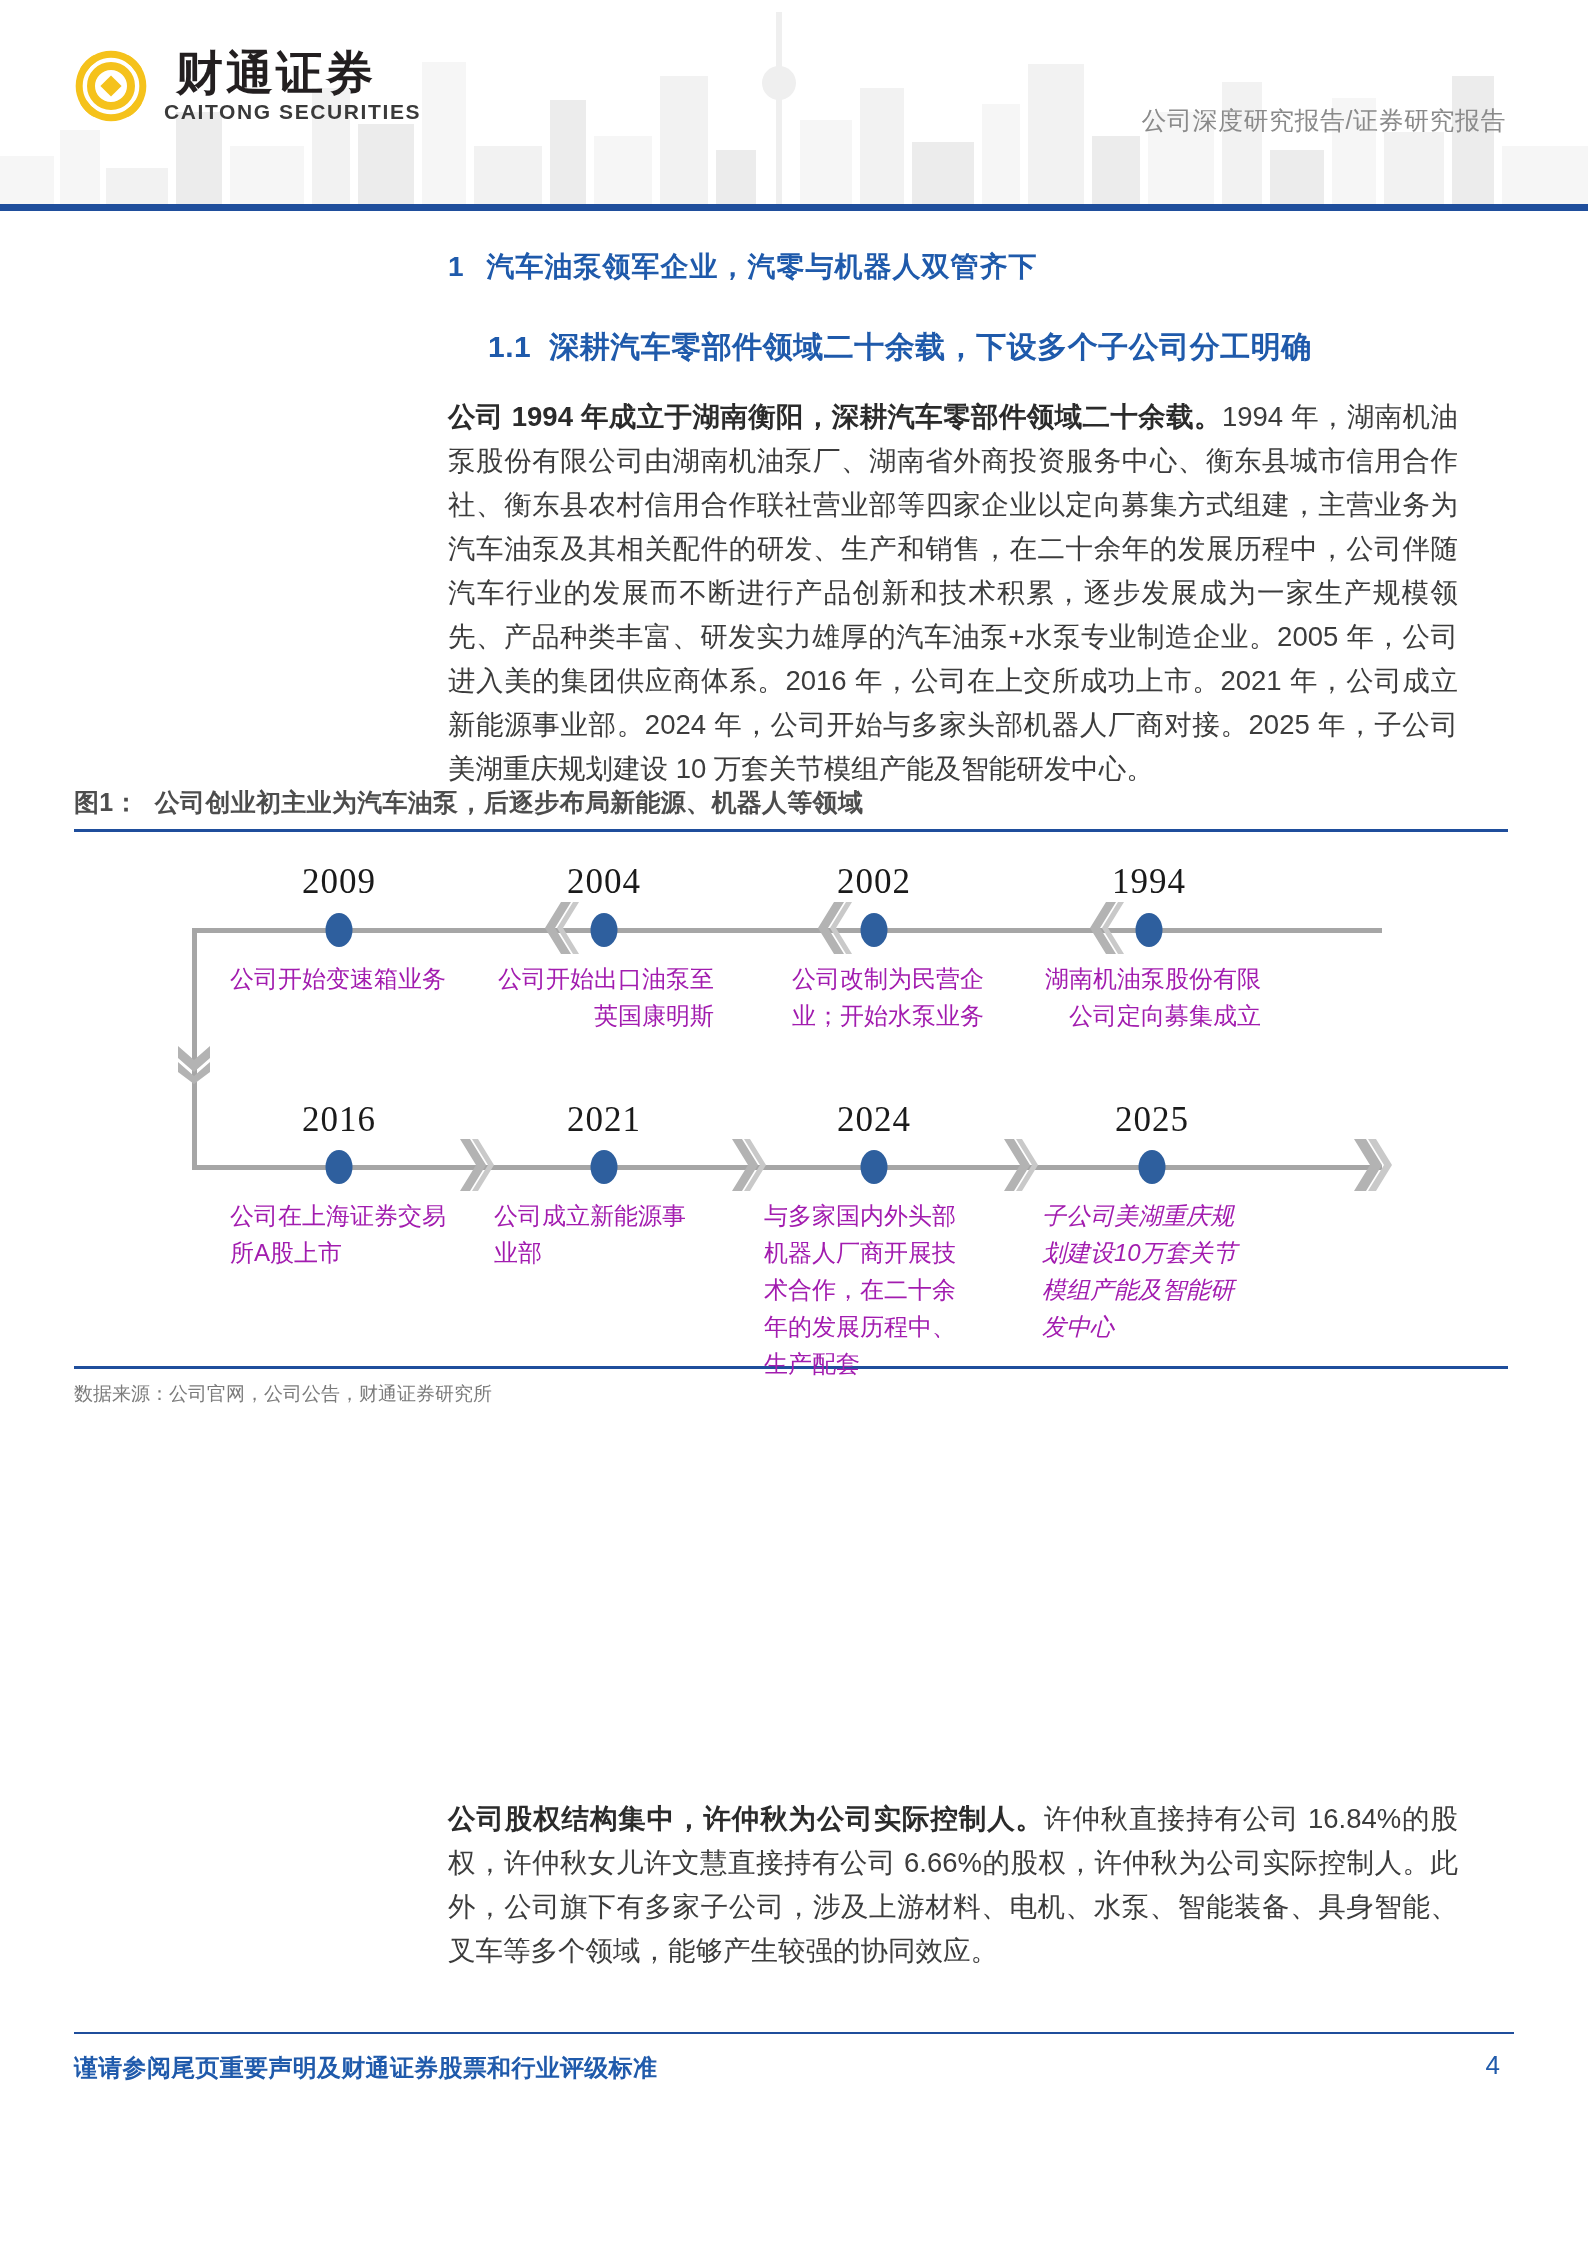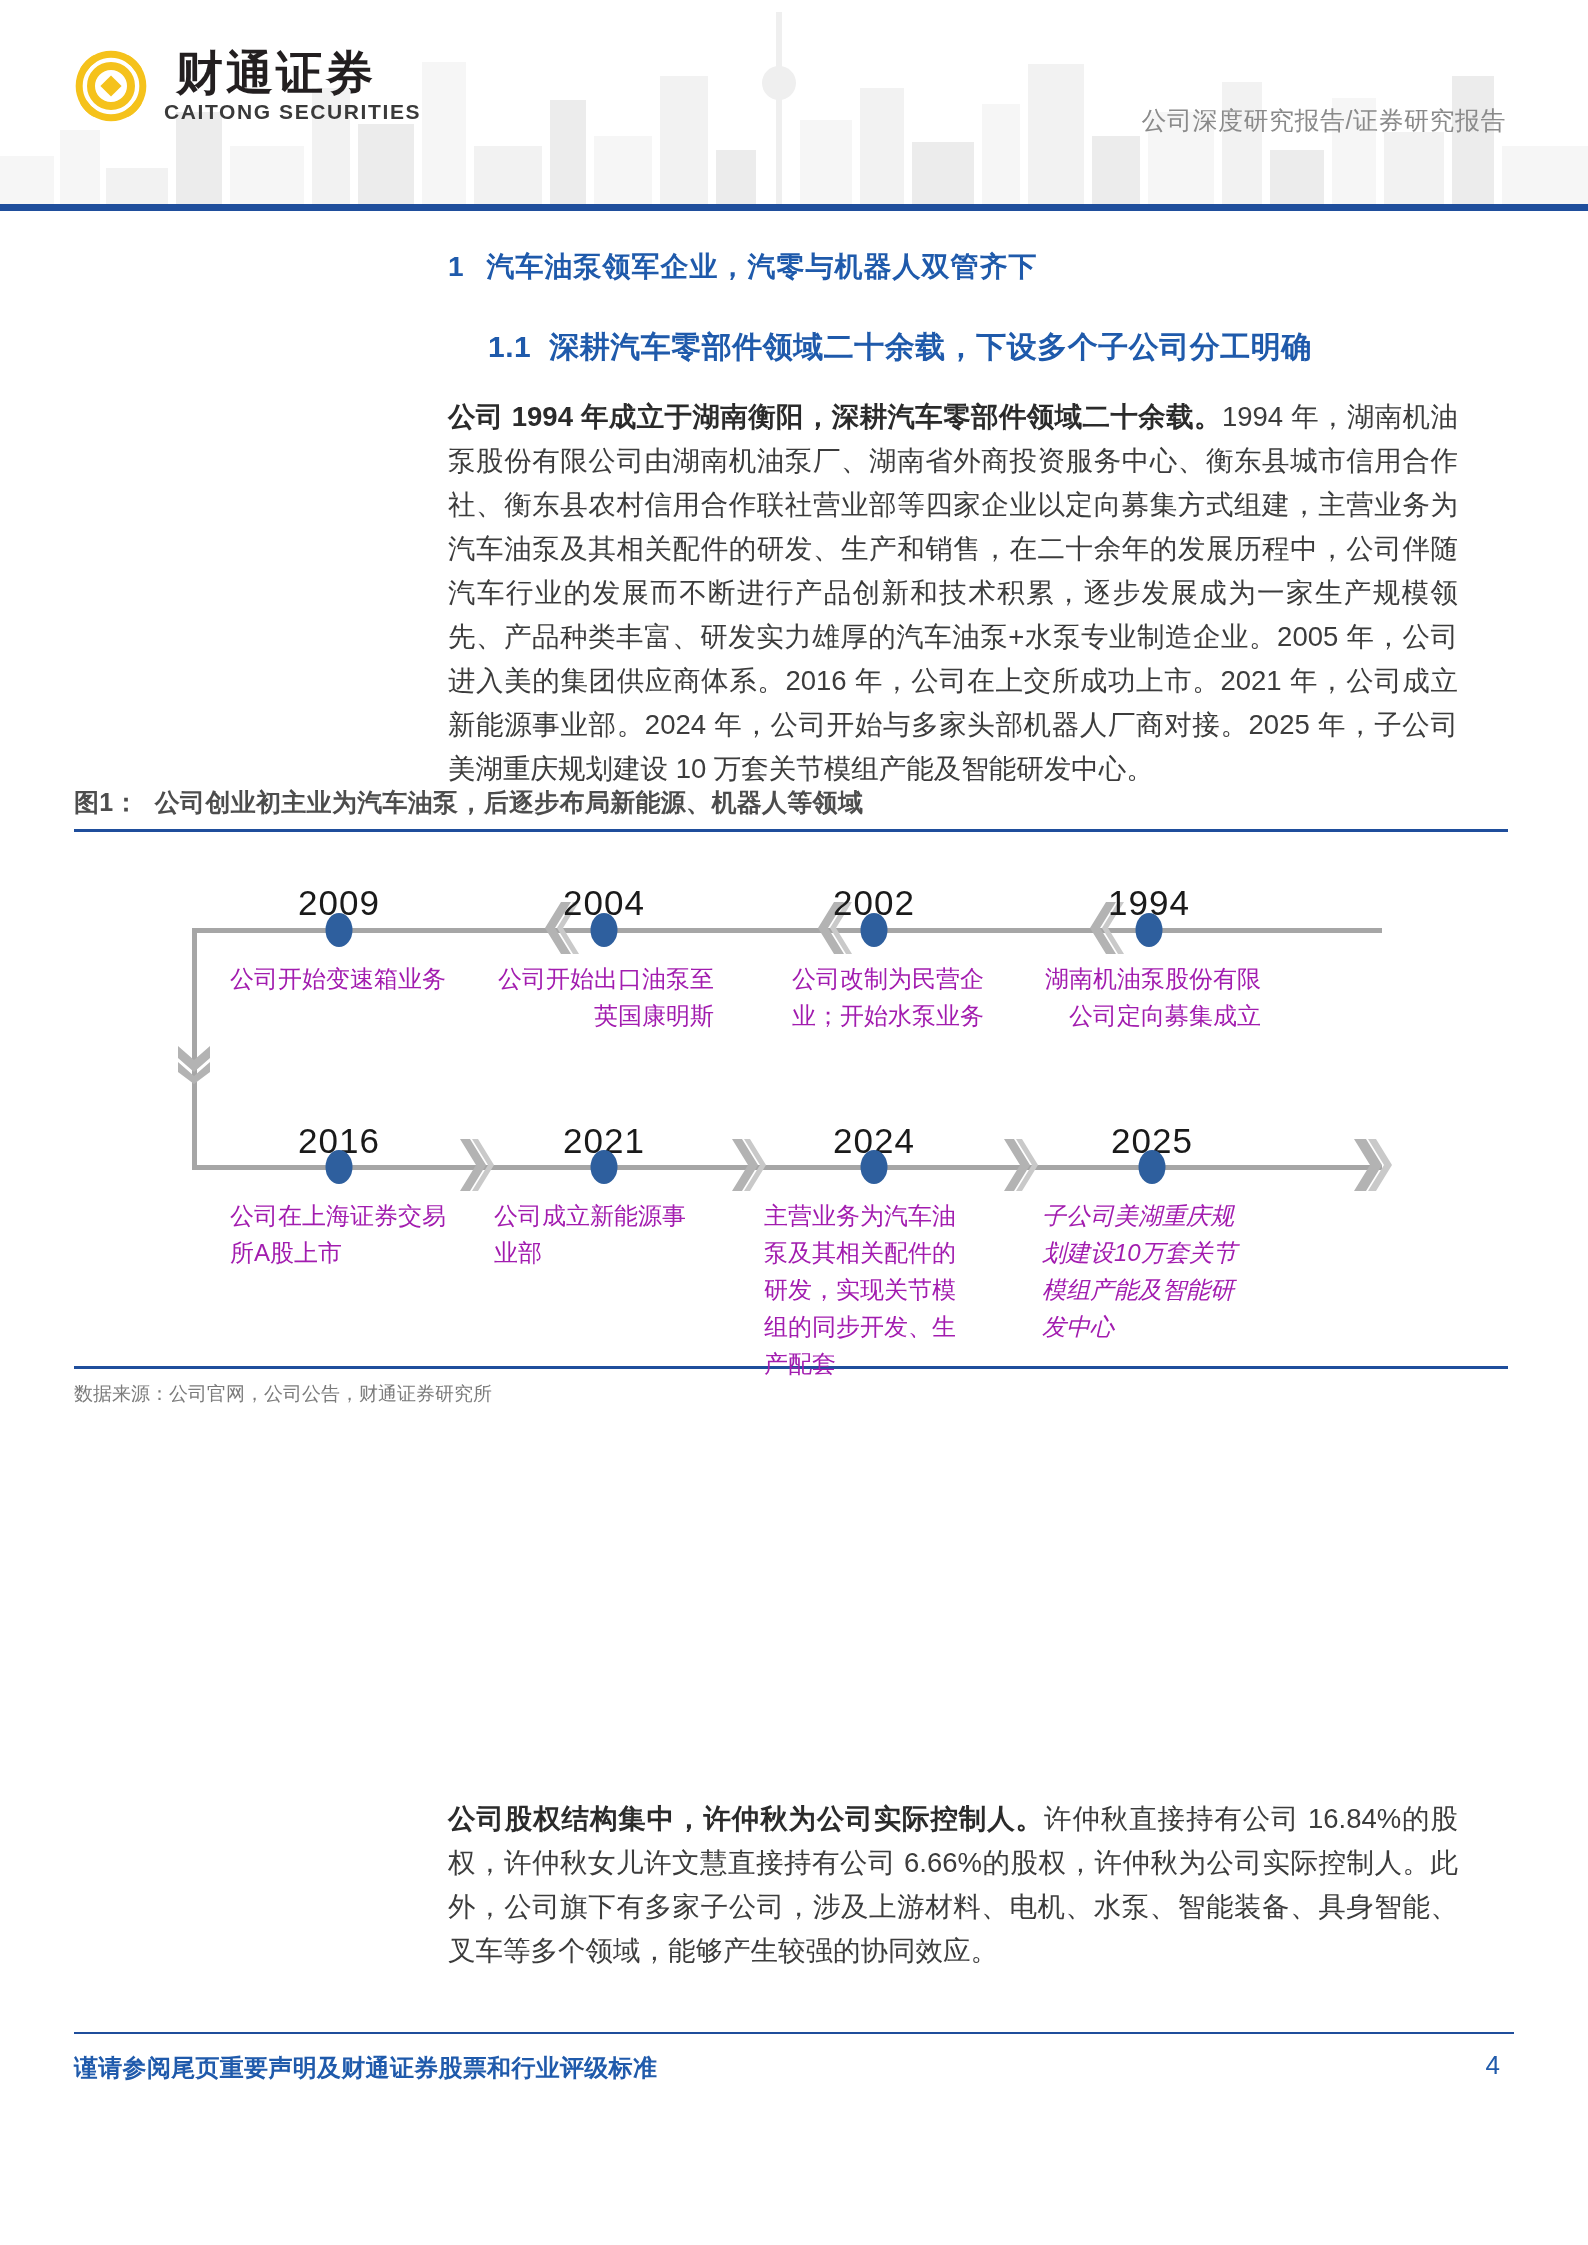--- a/index.html
+++ b/index.html
@@ -186,22 +186,21 @@
     background: #2e5f9e;
     transform: translate(-50%, -50%);
   }
   .year {
     position: absolute;
     font-size: 35px;
     color: #1a1a1a;
     letter-spacing: 1px;
     transform: translateX(-50%);
     white-space: nowrap;
-    font-family: Liberation Sans, sans-serif;
-    margin-top: 21px;
+    font-family: Liberation Serif, serif;
   }
   .evt {
     position: absolute;
     font-size: 24px;
     line-height: 37px;
     color: #a21caf;
     width: 210px;
   }
   .evt.center { text-align: right; }
   .evt.left { text-align: left; }
@@ -392,21 +391,21 @@
         <div class="year" style="left:265px; top:268px;">2016</div>
         <div class="dot" style="left:265px; top:335px;"></div>
         <div class="evt left" style="left:156px; top:365px; width:220px;">公司在上海证券交易所A股上市</div>
 
         <div class="year" style="left:530px; top:268px;">2021</div>
         <div class="dot" style="left:530px; top:335px;"></div>
         <div class="evt left" style="left:420px; top:365px; width:212px;">公司成立新能源事业部</div>
 
         <div class="year" style="left:800px; top:268px;">2024</div>
         <div class="dot" style="left:800px; top:335px;"></div>
-        <div class="evt left" style="left:690px; top:365px; width:212px;">主营业务为汽车油泵及其相关配件的研发，实现关节模组的同步开发、生产配套</div>
+        <div class="evt left" style="left:690px; top:365px; width:212px;">与多家国内外头部机器人厂商开展技术合作，在二十余年的发展历程中、生产配套</div>
 
         <div class="year" style="left:1078px; top:268px;">2025</div>
         <div class="dot" style="left:1078px; top:335px;"></div>
         <div class="evt left" style="left:968px; top:365px; width:212px;font-style:italic;">子公司美湖重庆规划建设10万套关节模组产能及智能研发中心</div>
 
       </div>
     </div>
 
     <div class="fig-source">数据来源：公司官网，公司公告，财通证券研究所</div>
   </div>

